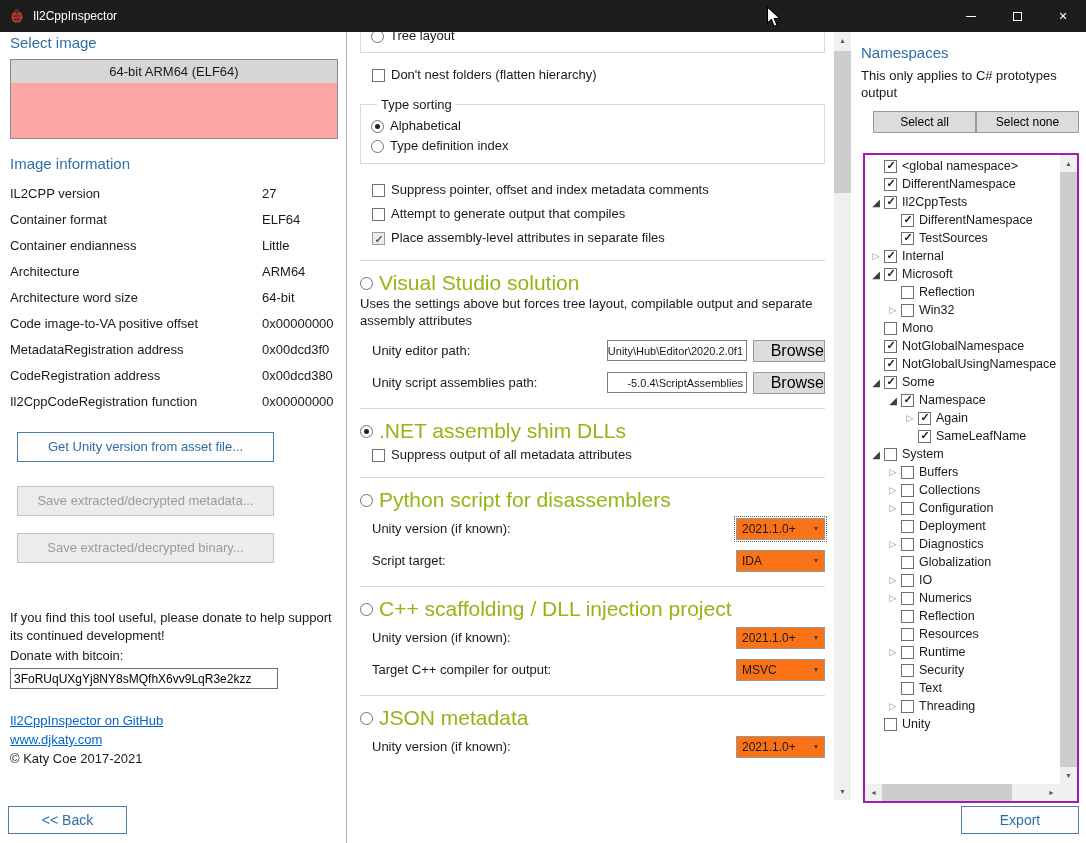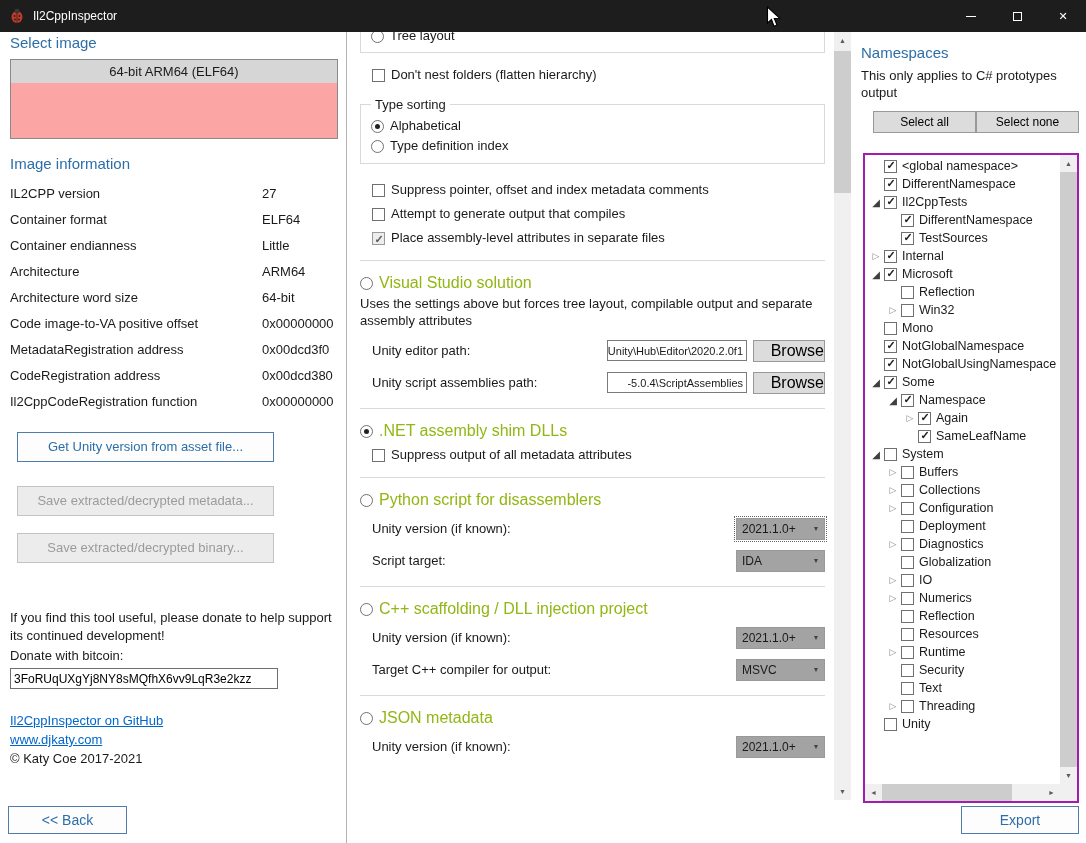--- a/index.html
+++ b/index.html
@@ -42,46 +42,46 @@
   .donate-line { margin-top:2px; }
   a.link { color:var(--link); text-decoration:underline; cursor:pointer; }
   .btc-input { width:268px; height:21px; border:1px solid #6e6e6e; font-family:inherit; font-size:12px; padding:1px 3px; margin-top:3px; display:block; }
   .footer-links { margin-top:22px; line-height:19px; }
   .back-btn { position:absolute; left:8px; bottom:9px; width:119px; height:28px; font-size:14px; line-height:26px; }
 
   
   .middle-view { width:487px; height:768px; overflow:hidden; padding-left:13px; }
   .mcontent { width:465px; }
   fieldset { border:1px solid #d9d9d9; }
-  legend { font-size:13px; padding:0 4px; }
+  legend { font-size:13px; padding:0 4px; margin-left:6px; }
   .gb-clip { border-top:none; margin-top:-20px; padding:16px 10px 8px; }
   .gb-sort { margin-top:14px; padding:2px 10px 9px; }
   .row { display:flex; align-items:center; gap:6px; line-height:16px; }
   .row .txt { white-space:nowrap; }
   .indent { margin-left:12px; }
   .cb { width:13px; height:13px; border:1px solid #707070; background:#fff; position:relative; flex:none; }
   .cb.checked::after { content:"✓"; position:absolute; left:0; top:-2px; width:12px; text-align:center; font-size:11px; font-weight:bold; color:#222; }
   .cb.checked.dim { background:#ededed; border-color:#9a9a9a; }
   .cb.checked.dim::after { color:#5f5f5f; }
   .rb { width:13px; height:13px; border:1px solid #707070; border-radius:50%; background:#fff; position:relative; flex:none; }
   .rb.sel::after { content:""; position:absolute; left:3px; top:3px; width:5px; height:5px; border-radius:50%; background:#222; }
   .check-row { margin-top:8px; }
   .first-check { margin-top:18px; }
   .flatten-row { margin-top:14px; }
   .gb-sort .row { margin-top:4px; }
   .sep { border-top:1px solid #d9d9d9; margin:14px 0; }
   .sec-title { margin:6px 0 4px; }
-  .sec-title .txt { color:var(--green); font-size:16px; }
+  .sec-title .txt { color:var(--green); font-size:21px; }
   .desc { line-height:17px; margin:2px 0 10px; }
   .ctl-row { display:flex; align-items:center; margin:9px 0 9px 12px; height:23px; }
   .ctl-row .lbl { flex:1; }
   .tb { width:140px; height:21px; border:1px solid #7a7a7a; background:#fff; display:flex; justify-content:flex-end; align-items:center; overflow:hidden; padding:0 3px; font-size:11px; }
   .tb-text { white-space:nowrap; flex:none; }
   .browse { width:72px; height:22px; margin-left:6px; font-size:16px;text-align:right; }
-  .combo { width:89px; height:22px; border:1px solid #999; background:#a3a3a3; display:flex; align-items:center; font-size:12px; }
+  .combo { width:89px; height:22px; border:1px solid #999; background:#f97316; display:flex; align-items:center; font-size:12px; }
   .combo .val { flex:1; padding-left:5px; white-space:nowrap; overflow:hidden; }
   .combo .arrow { width:16px; text-align:center; font-size:7px; color:#444; flex:none; }
   .combo.focused { outline:1px dotted #666; outline-offset:1px; }
 
   
   .vscroll { width:17px; height:768px; background:#f0f0f0; position:relative; flex:none; }
   .sb-arrow { width:17px; height:17px; line-height:17px; text-align:center; font-size:7px; color:#5a5a5a; }
   .sb-arrow.bottom { position:absolute; bottom:0; }
   .vthumb { position:absolute; left:0; top:19px; width:17px; height:142px; background:#cdcdcd; }
 

